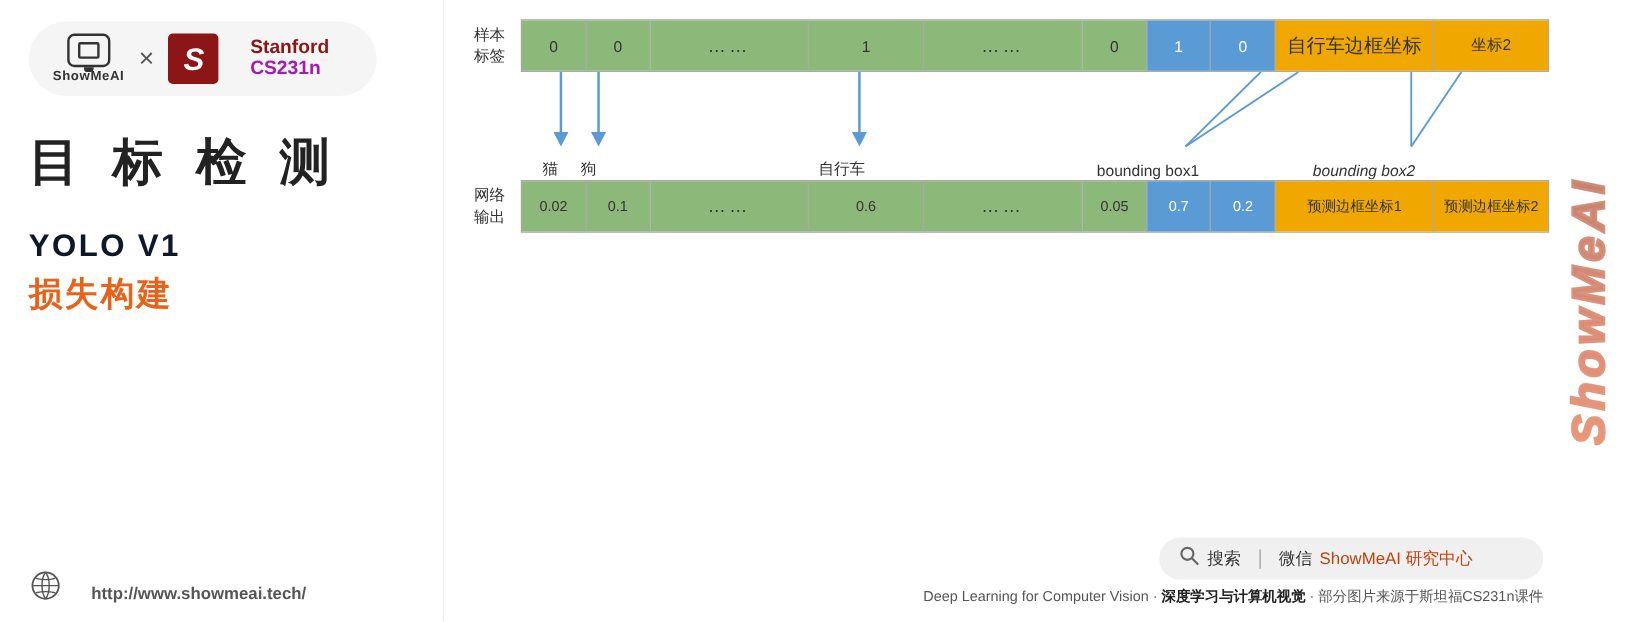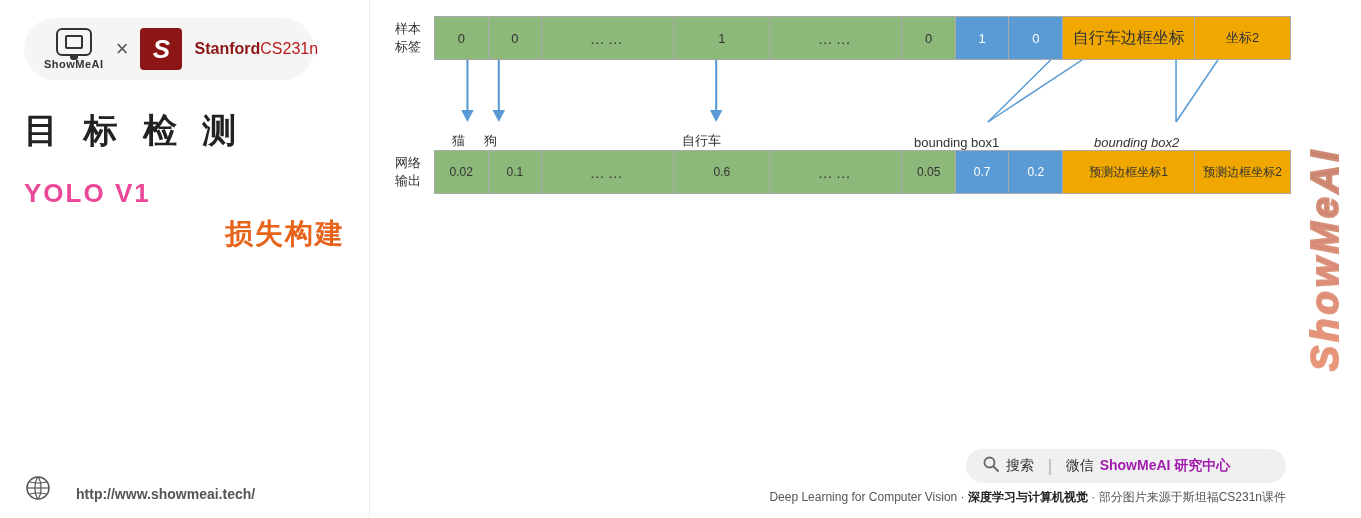--- a/index.html
+++ b/index.html
@@ -100,64 +100,62 @@
       align-items: center;
       justify-content: center;
       color: #fff;
       font-size: 26px;
       font-weight: bold;
       font-style: italic;
     }
 
     .stanford-text {
       display: flex;
-      flex-direction: row;
-      margin-left: 6px;
-      text-align: center;
+      flex-direction: column;
+      margin-left: 20px;
     }
 
     .stanford-name {
       font-size: 16px;
       font-weight: bold;
       color: #8C1515;
     }
 
     .stanford-course {
       font-size: 16px;
-      font-weight: normal;
-      color: #b91c1c;
+      font-weight: bold;
+      color: #a21caf;
     }
 
     .title-section {
       margin-top: 28px;
     }
 
     .main-title {
-      font-size: 34px;
+      font-size: 42px;
       font-weight: bold;
       color: #222;
       letter-spacing: 8px;
       line-height: 1.3;
     }
 
     .subtitle-yolo {
       margin-top: 26px;
       font-size: 26px;
       font-weight: bold;
-      color: #ec4899;
+      color: #0f172a;
       letter-spacing: 2px;
     }
 
     .subtitle-loss {
       margin-top: 6px;
       font-size: 28px;
       font-weight: bold;
       color: #e8631a;
       letter-spacing: 2px;
-      text-align: right;
     }
 
     .website-row {
       margin-top: auto;
       display: flex;
       align-items: flex-end;
       gap: 24px;
       font-weight: bold;
     }
 
@@ -277,22 +275,22 @@
       font-size: 16px;
       margin: 0 2px;
     }
 
     .search-text {
       font-size: 14px;
       color: #333;
     }
 
     .search-bold {
-      font-weight: bold;
-      color: #a21caf;
+      font-weight: normal;
+      color: #c2410c;
     }
 
     
     .footer-text {
       font-size: 12px;
       color: #555;
       text-align: center;
       margin-top: 4px;
       padding-bottom: 2px;
     }

